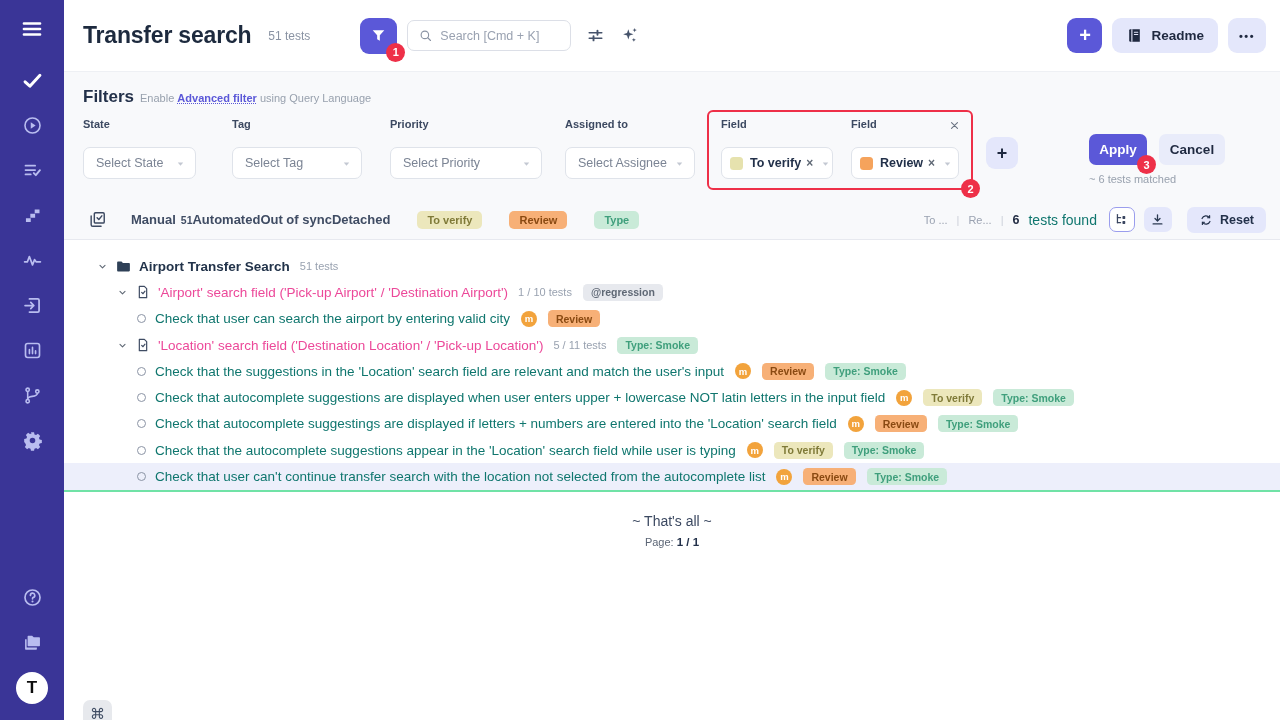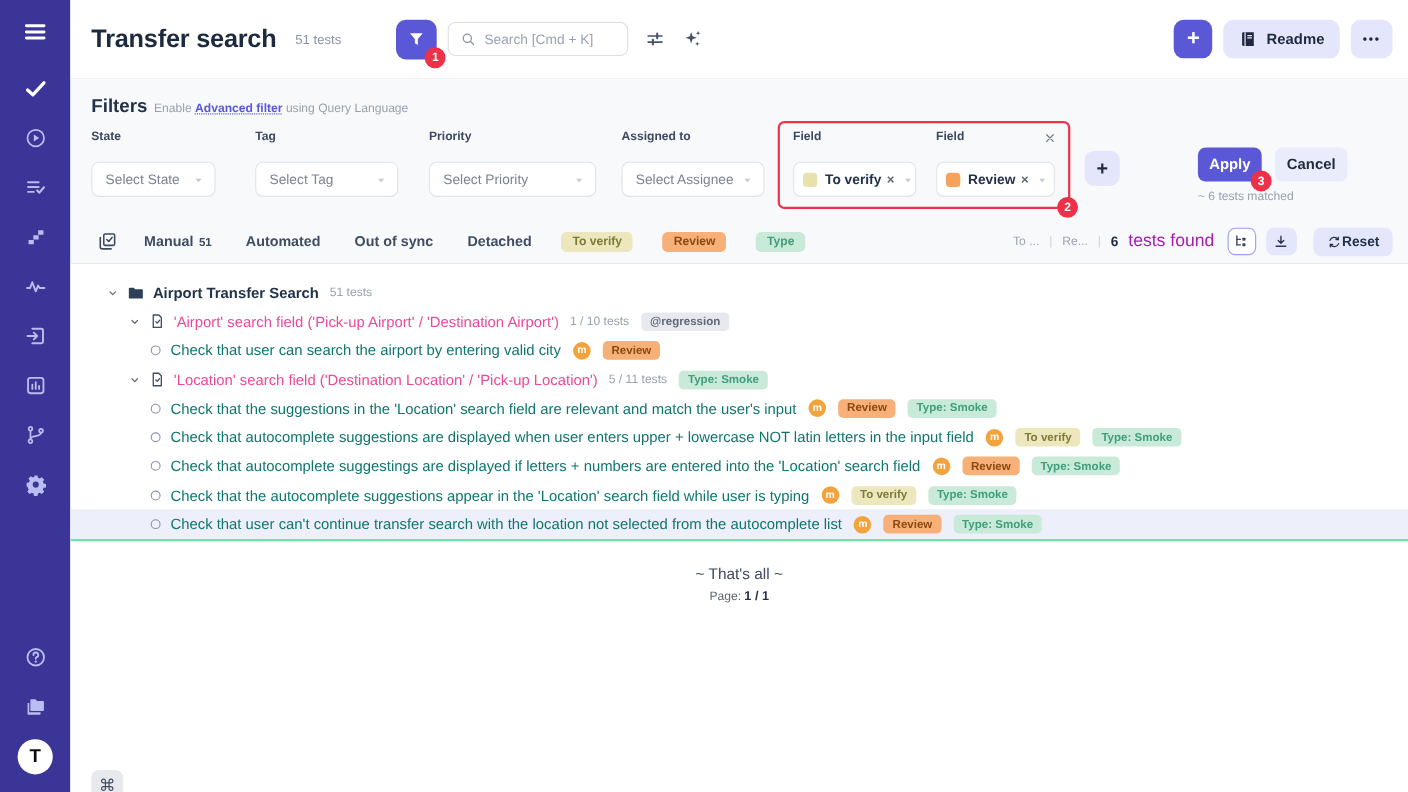--- a/index.html
+++ b/index.html
@@ -75,35 +75,35 @@
 .btn-cancel{width:66px;height:31px;border:none;border-radius:7px;background:#e9ecfa;color:#1f2940;font-size:13.5px;font-weight:700;cursor:pointer}
 .matched{font-size:11px;color:#98a1ae;margin-top:8px;white-space:nowrap}
 .ann{position:absolute;width:19px;height:19px;border-radius:50%;background:var(--annotation);color:#fff;font-size:11px;font-weight:700;display:flex;align-items:center;justify-content:center;z-index:5}
 .fbwrap .ann{right:-8px;bottom:-8px}
 .redbox .ann{right:-9px;bottom:-10px}
 .btn-apply .ann{right:-9px;bottom:-9px}
 
 
 .toolbar{height:40px;background:#f8f9fb;border-bottom:1px solid #e7e9ef;display:flex;align-items:center;padding:0 14px 0 24px;flex-shrink:0}
 .tb-copy{width:19px;height:19px;color:#3c4961;margin-right:24px;cursor:pointer}
-.tabs{display:flex;align-items:flex-end;gap:31px}
+.tabs{display:flex;align-items:flex-end;}
 .tab{font-size:13px;font-weight:700;color:#3f4c63;cursor:pointer;display:flex;align-items:baseline;gap:5px;white-space:nowrap}
 .tcount{font-size:10.5px;font-weight:700;color:#3f4c63}
 .chips{display:flex;align-items:center;gap:27px;margin-left:27px}
 .chip{font-size:11px;font-weight:700;padding:3px 10px;border-radius:5px;cursor:pointer;white-space:nowrap}
 .tb-right{margin-left:auto;display:flex;align-items:center;gap:9px}
 .trunc{font-size:11px;color:#9aa2b1;cursor:pointer;white-space:nowrap}
 .sep{color:#ccd1da;font-size:11px}
 .found-num{font-size:12.5px;font-weight:800;color:#1f2940}
-.found-label{font-size:16px;color:#a21caf;white-space:nowrap}
+.found-label{font-size:14px;color:#0f766e;white-space:nowrap}
 .btn-tree{width:26px;height:25px;background:#fff;border:1.5px solid #9a9ded;border-radius:7px;display:flex;align-items:center;justify-content:center;color:#3a4660;cursor:pointer;margin-left:3px}
 .btn-tree .ic{width:15px;height:15px}
 .btn-dl{width:28px;height:25px;background:#e4e7fb;border:none;border-radius:7px;display:flex;align-items:center;justify-content:center;color:#2b3a52;cursor:pointer}
 .btn-dl .ic{width:15px;height:15px}
-.btn-reset{height:26px;background:#e4e7fb;border:none;border-radius:7px;display:flex;align-items:center;gap:0;padding:0 12px;font-size:12.5px;font-weight:700;color:#23314a;cursor:pointer;margin-left:6px}
+.btn-reset{height:26px;background:#e4e7fb;border:none;border-radius:7px;display:flex;align-items:center;gap:7px;padding:0 12px;font-size:12.5px;font-weight:700;color:#23314a;cursor:pointer;margin-left:6px}
 .btn-reset .ic{width:14px;height:14px}
 
 
 .content{flex:1;background:#fff;position:relative;padding-top:13px;overflow:hidden}
 .row{height:26.3px;display:flex;align-items:center;gap:7px;padding-right:12px;cursor:pointer}
 .row.folder{padding-left:33px}
 .row.suite{padding-left:53px}
 .row.test{padding-left:73px}
 .rowchev{width:11px;height:11px;color:#5f6875;flex-shrink:0}
 .fold{width:17px;height:17px;color:#2e4057;flex-shrink:0}

